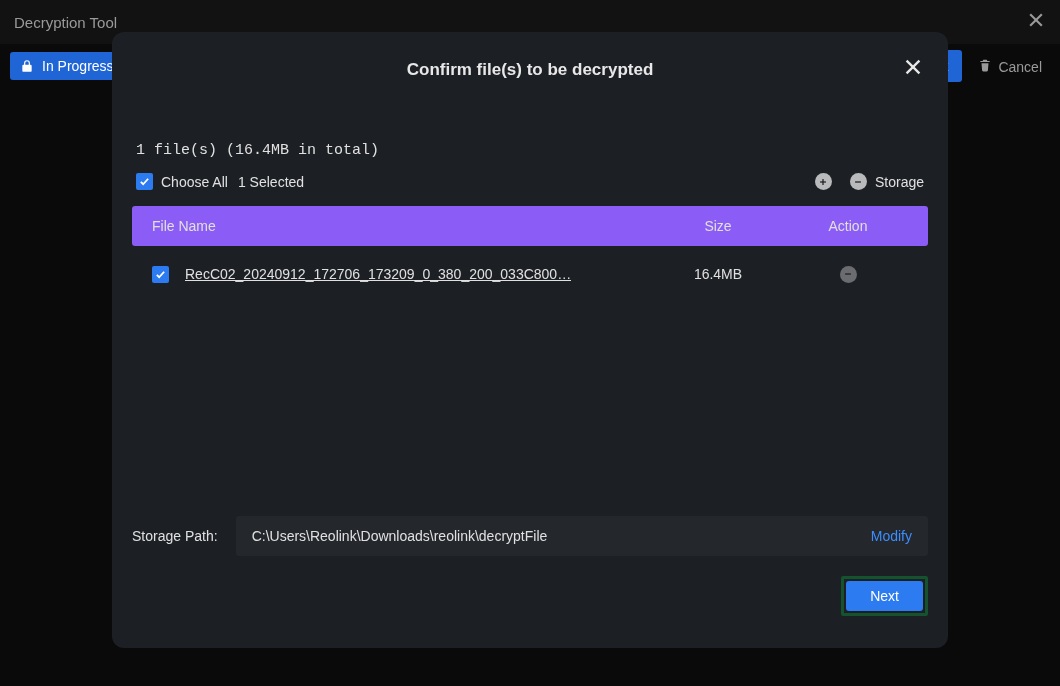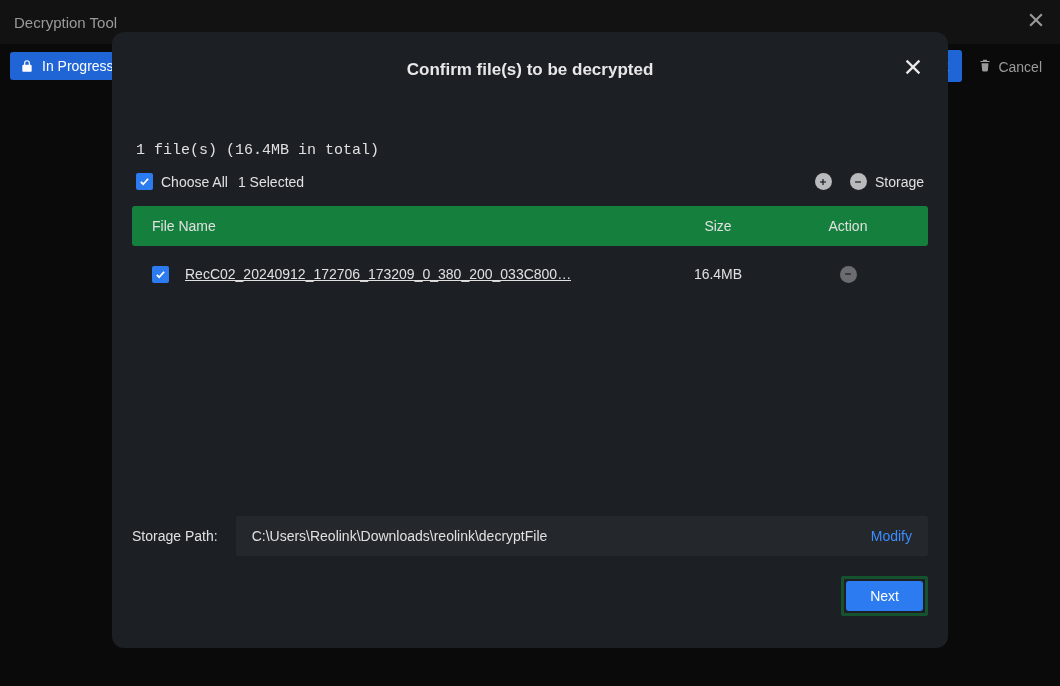--- a/index.html
+++ b/index.html
@@ -200,21 +200,21 @@
       cursor: pointer;
     }
     .remove-label {
       color: #e0e0e0;
       font-size: 14px;
     }
     .table {
       width: 100%;
     }
     .thead {
-      background: #15803d;
+      background: #8b5cf6;
       display: flex;
       align-items: center;
       height: 40px;
       border-radius: 3px;
       padding: 0 20px;
     }
     .th-name {
       flex: 1;
       color: #e0e0e0;
       font-size: 14px;

